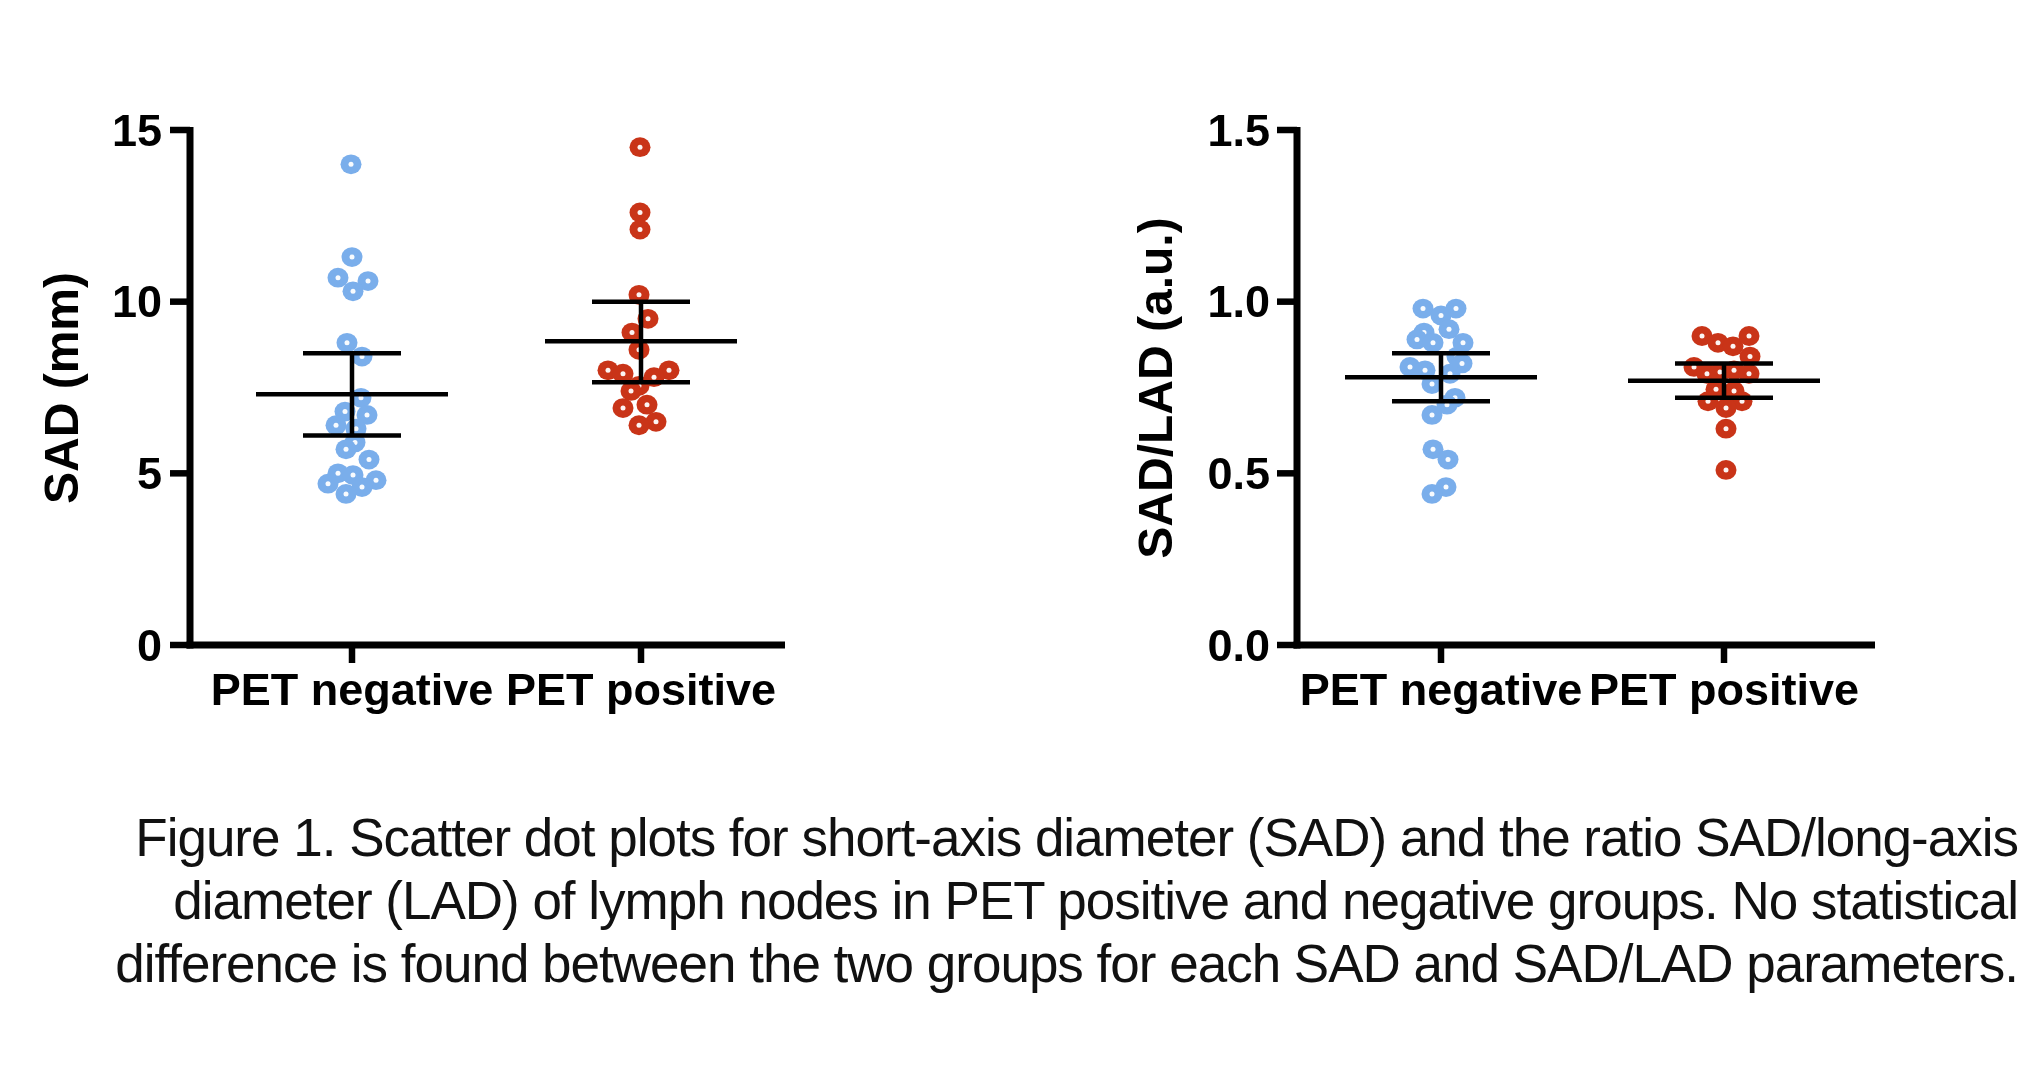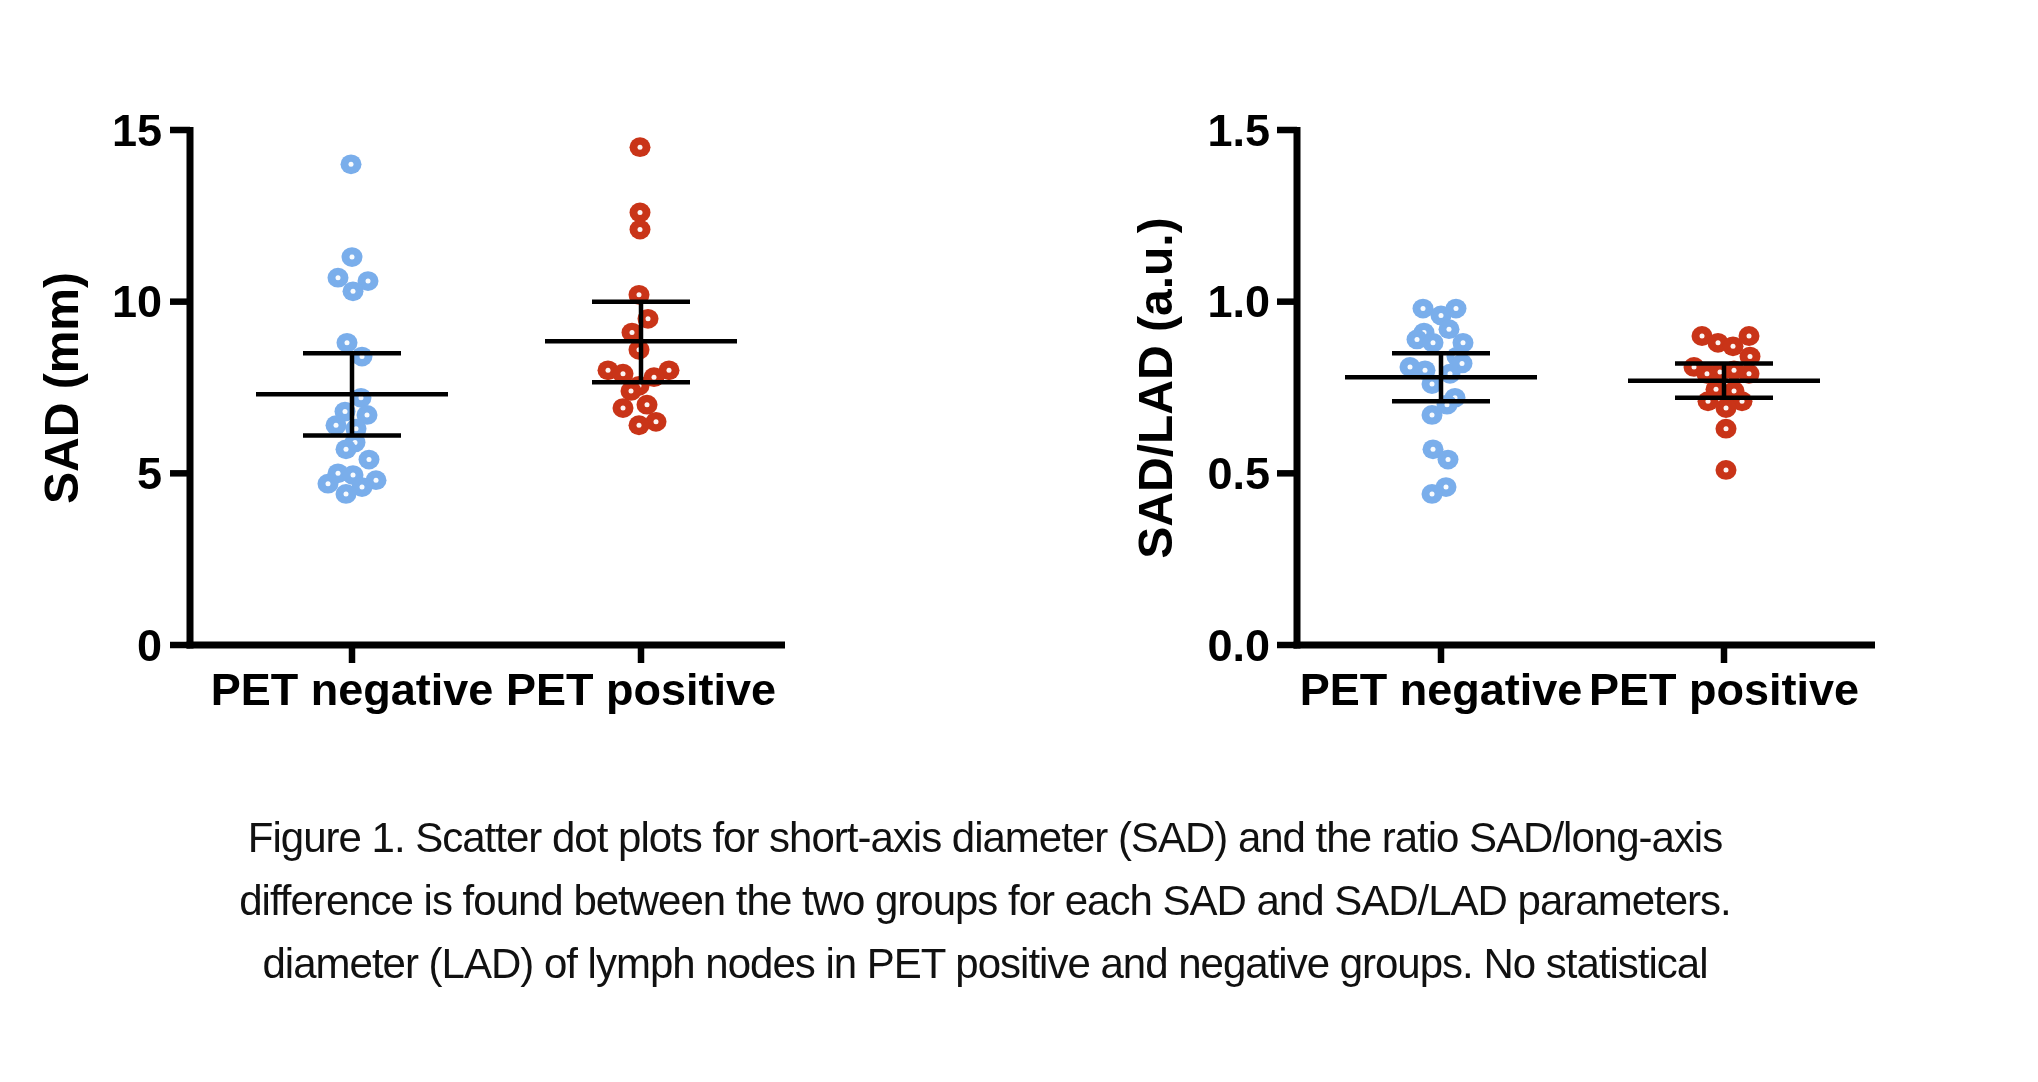--- a/index.html
+++ b/index.html
@@ -7,25 +7,26 @@
     width: 2038px; height: 1082px;
     background: #ffffff;
     font-family: "Liberation Sans", sans-serif;
     overflow: hidden;
   }
   #figure-wrap { position: relative; width: 2038px; height: 1082px; background:#fff; }
   #plots-svg { position: absolute; left: 0; top: 0; }
   #caption {
     position: absolute;
     top: 806px; left: 0; width: 1970px;
-    text-align: center;
-    font-size: 42px;
+    text-align: right;
+    font-size: 53px;
     letter-spacing: -1px;
     line-height: 63px;
     color: #111;
+    padding-left: 48px;
   }
   .cap-line { white-space: nowrap; }
 </style>
 </head>
 <body>
 
 <div id="figure-wrap">
   <svg id="plots-svg" width="2038" height="770" viewBox="0 0 2038 770">
       <g>
         <g>
@@ -241,16 +242,16 @@
         <text x="1270" y="130" text-anchor="end" dominant-baseline="central" font-size="45" font-weight="bold" fill="#000000">1.5</text>
         <line x1="1441" y1="645" x2="1441" y2="663" stroke="#000000" stroke-width="6.5"></line>
         <text x="1441" y="705" text-anchor="middle" font-size="45" font-weight="bold" fill="#000000">PET negative</text>
         <line x1="1724" y1="645" x2="1724" y2="663" stroke="#000000" stroke-width="6.5"></line>
         <text x="1724" y="705" text-anchor="middle" font-size="45" font-weight="bold" fill="#000000">PET positive</text>
         <text transform="translate(1172,388) rotate(-90)" text-anchor="middle" font-size="48" font-weight="bold" fill="#000000">SAD/LAD (a.u.)</text>
       </g>
     </svg>
   <div id="caption">
     <div class="cap-line">Figure 1. Scatter dot plots for short-axis diameter (SAD) and the ratio SAD/long-axis</div>
+    <div class="cap-line">diameter (LAD) of lymph nodes in PET positive and negative groups. No statistical</div>
     <div class="cap-line">difference is found between the two groups for each SAD and SAD/LAD parameters.</div>
-    <div class="cap-line">diameter (LAD) of lymph nodes in PET positive and negative groups. No statistical</div>
   </div>
 </div>
 
 </body></html>

